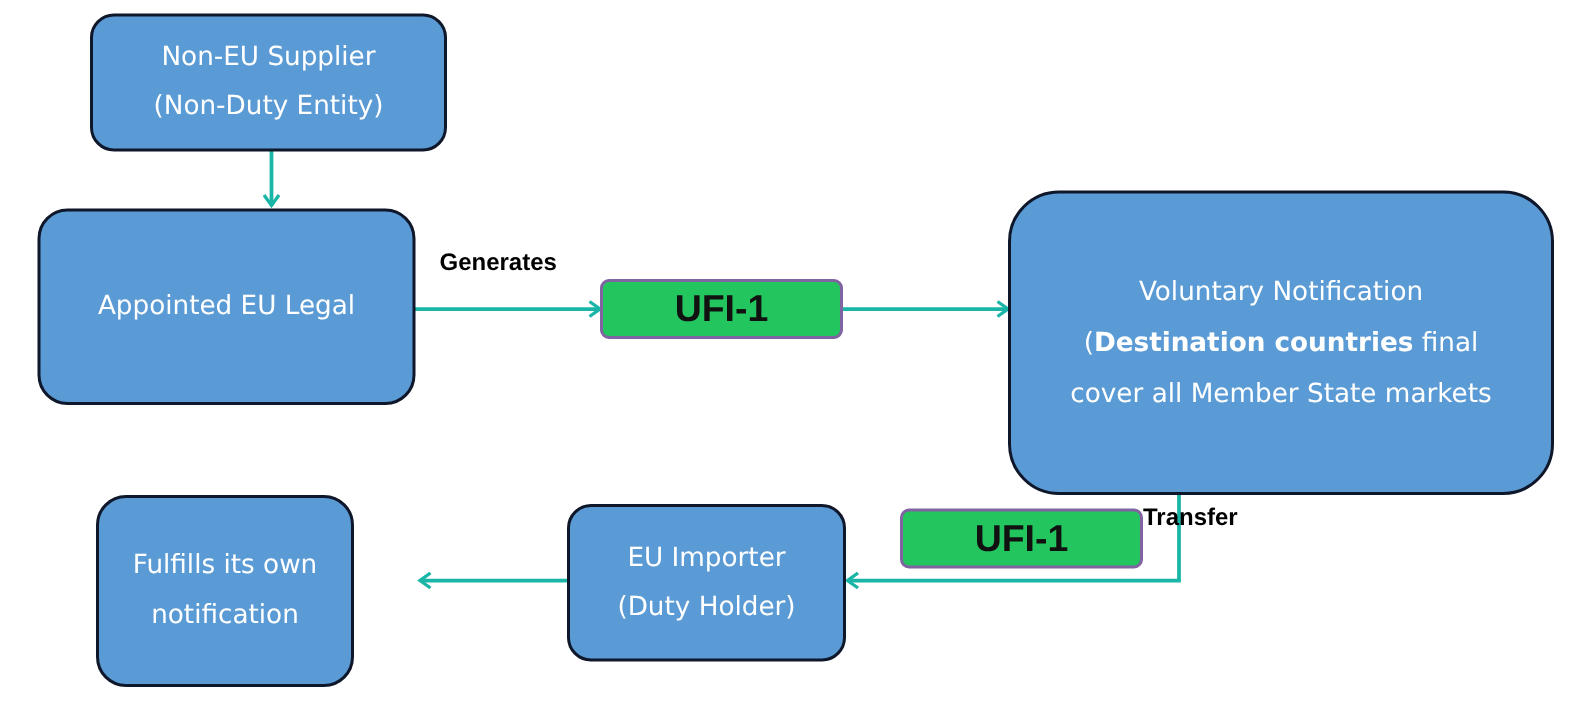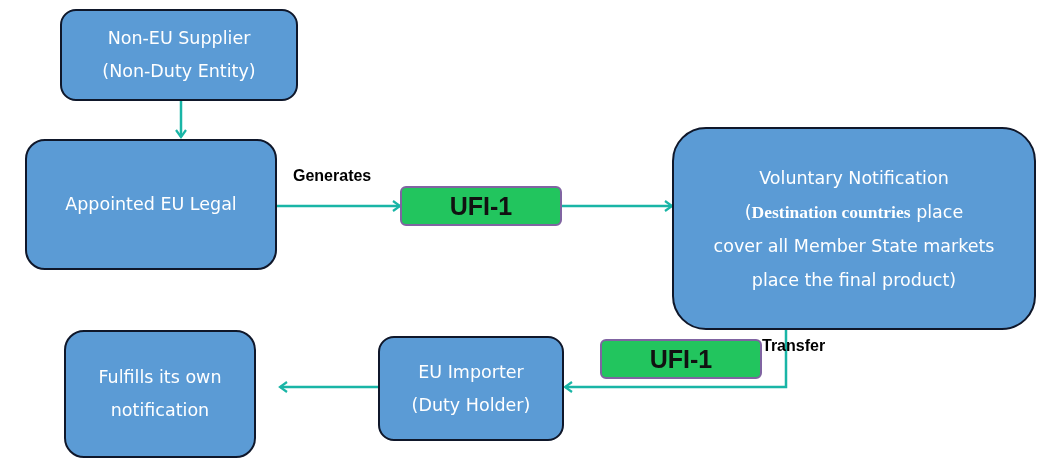--- a/index.html
+++ b/index.html
@@ -4,21 +4,21 @@
   <style>
     html, body { margin: 0; padding: 0; background: #ffffff; }
     body { width: 1052px; height: 472px; position: relative; overflow: hidden; font-family: "DejaVu Sans", sans-serif; }
     .node {
       position: absolute; box-sizing: border-box;
       background: #5b9bd5; border: 2px solid #0f172a;
       color: #ffffff; display: flex; align-items: center; justify-content: center;
       text-align: center; font-family: "DejaVu Sans", sans-serif;
       font-size: 17.5px; line-height: 33px; font-weight: normal;
     }
-    .node b { font-weight: bold; font-family: Liberation Serif, serif; }
+    .node b { font-weight: bold; }
     .tag {
       position: absolute; box-sizing: border-box;
       background: #22c55e; border: 2px solid #8064a2; border-radius: 6px;
       color: #111111; display: flex; align-items: center; justify-content: center;
       font-family: "Liberation Sans", sans-serif; font-weight: bold; font-size: 25px;
     }
     .edge-label {
       position: absolute; font-family: "Liberation Sans", sans-serif;
       font-weight: bold; font-size: 16px; color: #000000;
     }
@@ -53,35 +53,34 @@
   </div>
 </div>
 
 <div class="edge-label" style="left:293px; top:167px;text-align:center;">Generates</div>
 
 <div class="tag" style="left:400px; top:186px; width:162px; height:40px;">UFI-1</div>
 
 <div class="node" style="left:672px; top:99px; width:364px; height:203px; border-radius:34px; line-height:34px;margin-top:28px;">
   <div>
     <div>Voluntary Notification</div>
-    <div><span>(</span><b>Destination countries</b><span> place</span></div>
+    <div><span>(</span><b>Destination countries</b><span> final</span></div>
     <div>cover all Member State markets</div>
-    <div>place the final product)</div>
   </div>
 </div>
 
 <div class="edge-label" style="left:762px; top:337px;">Transfer</div>
 
 <div class="tag" style="left:600px; top:339px; width:162px; height:40px;">UFI-1</div>
 
 <div class="node" style="left:378px; top:336px; width:186px; height:105px; border-radius:16px;">
   <div>
     <div>EU Importer</div>
     <div>(Duty Holder)</div>
   </div>
 </div>
 
-<div class="node" style="left:64px; top:330px; width:192px; height:128px; border-radius:20px;">
+<div class="node" style="left:64px; top:330px; width:172px; height:128px; border-radius:20px;">
   <div>
     <div>Fulfills its own</div>
     <div>notification</div>
   </div>
 </div>
 
 </body></html>

